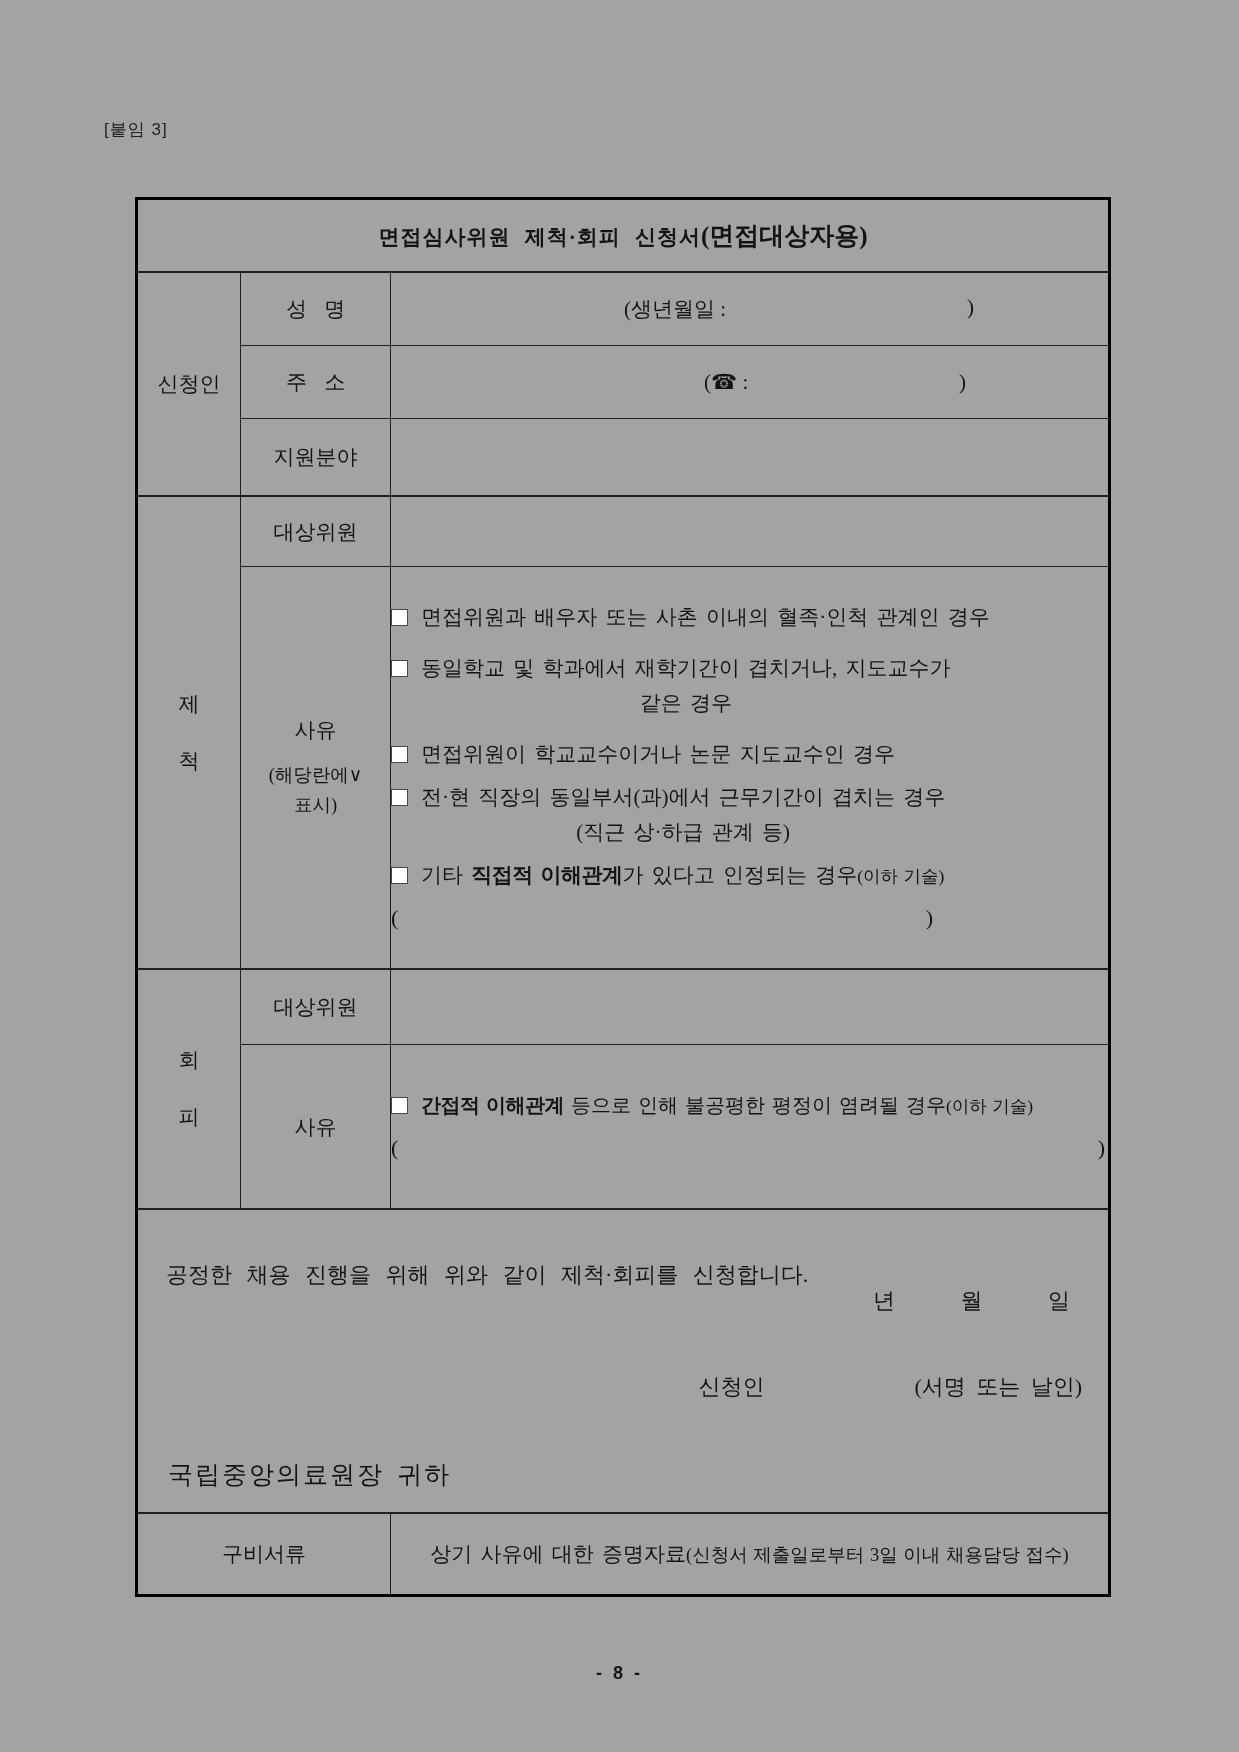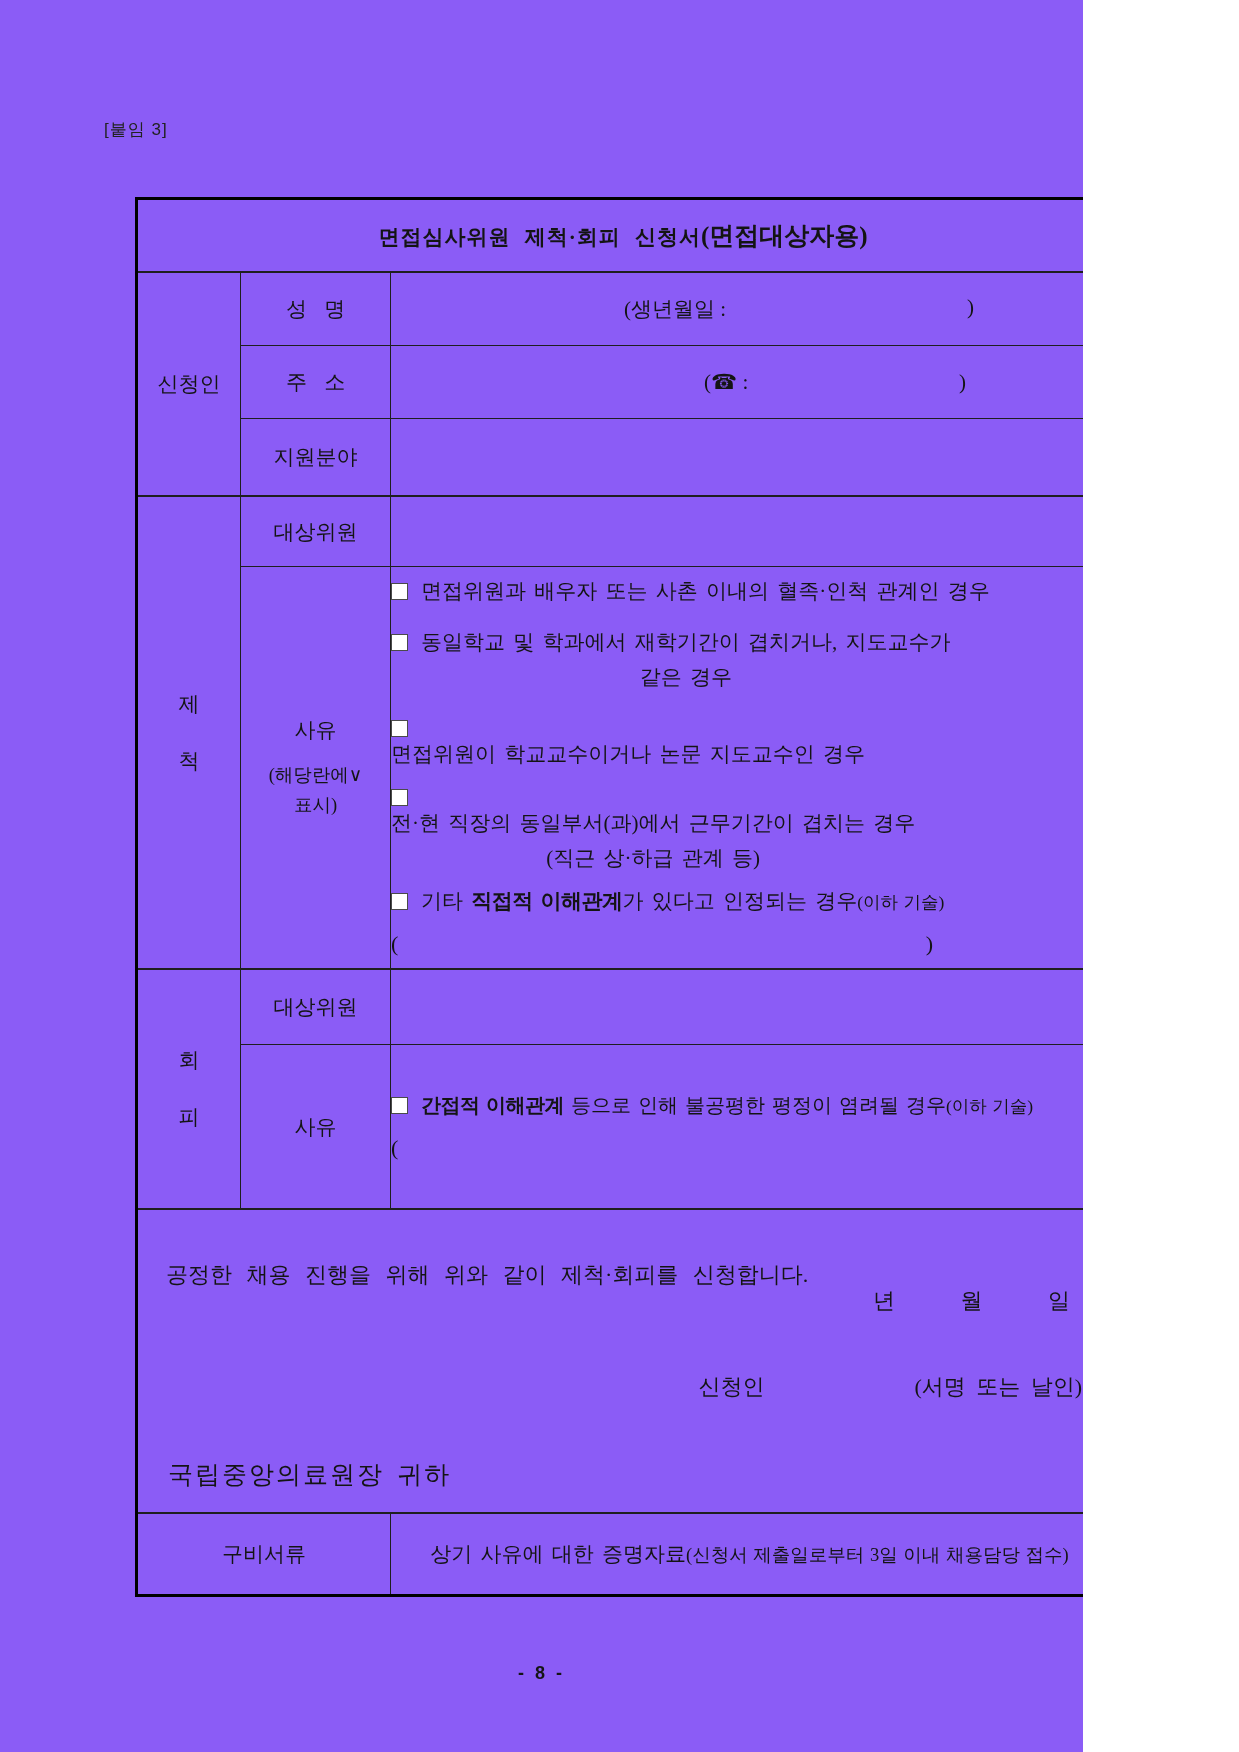--- a/index.html
+++ b/index.html
@@ -1,17 +1,17 @@
 <!DOCTYPE html>
 <html><head>
 <meta charset="utf-8">
 <style>
   html,body{margin:0;padding:0;background:#ffffff;}
   .page{
-    position:relative;width:1083px;height:1752px;background:#8b5cf6;
+    position:relative;width:1239px;height:1752px;background:#a3a3a3;
     font-family:"Liberation Serif","DejaVu Serif",serif;color:#141414;
     overflow:hidden;
   }
   .att{
     position:absolute;left:104px;top:118px;
     font-family:"Liberation Sans","DejaVu Sans",sans-serif;
     font-size:17px;letter-spacing:1px;color:#222;
   }
   table.form{
     position:absolute;left:135px;top:197px;width:973px;
@@ -47,21 +47,21 @@
   .name-hint{margin-left:233px;width:350px;}
   .addr-hint{margin-left:313px;width:262px;}
 
   .reason-label{vertical-align:top;padding-top:170px;}
   .rl-main{font-size:21px;margin-bottom:16px;}
   .rl-note{font-size:18.5px;line-height:30px;word-spacing:0;}
 
   .checkcell{text-align:left;vertical-align:top;padding:13px 28px 0 36px;}
   .chk-item{display:flex;align-items:flex-start;}
   .mb16{margin-bottom:16px;}
-  .mb8{margin-bottom:8px;flex-direction:column;}
+  .mb8{margin-bottom:8px;}
   .cb{
     flex:0 0 auto;width:15px;height:15px;border:1.5px solid #4a4a4a;
     margin:9px 13px 0 0;background:#fff;
   }
   .chk-text{font-size:21px;line-height:35px;white-space:pre-line;word-spacing:3px;}
   .chk-text.sm{font-size:20px;word-spacing:2px;}
   .chk-text b{font-weight:bold;letter-spacing:-0.5px;}
   .note-small{font-size:17.5px;word-spacing:1px;}
   .paren-line{display:flex;justify-content:space-between;font-size:22px;line-height:35px;margin-top:6px;}
   .paren-excl{width:542px;}

